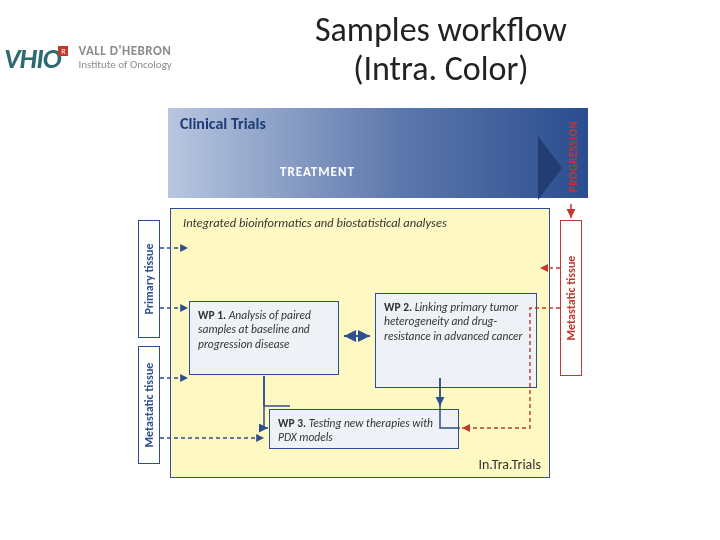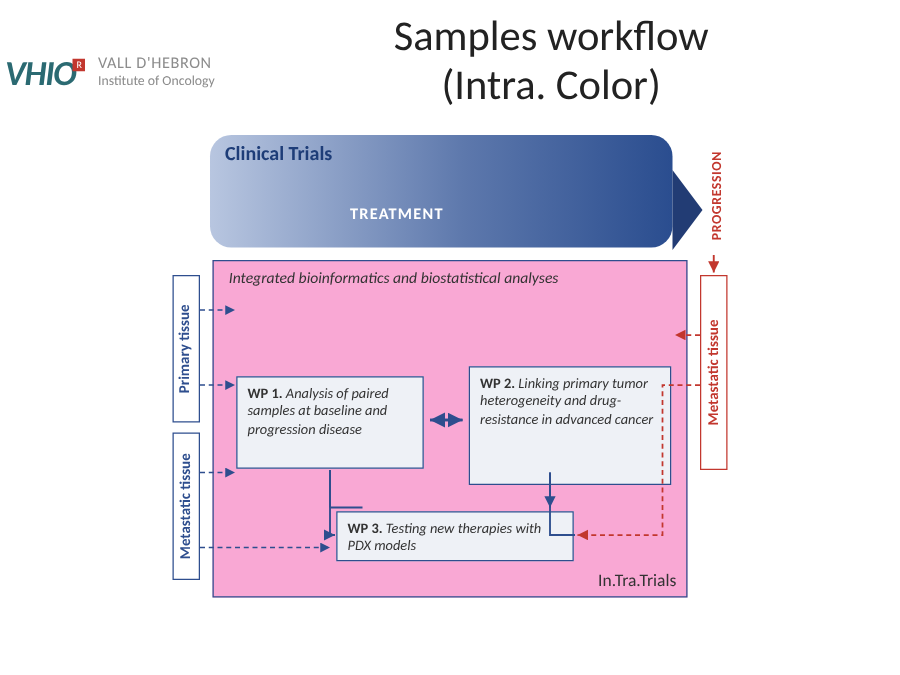--- a/index.html
+++ b/index.html
@@ -43,21 +43,21 @@
     text-align: center;
     line-height: 10px;
     font-style: normal;
   }
   .logo-text {
     font-size: 13px;
     color: #8c8c8c;
     line-height: 1.2;
     margin-top: 2px;
   }
-  .logo-text .line1 { font-weight: 400; letter-spacing: 0.5px; }
+  .logo-text .line1 { font-weight: 700; letter-spacing: 0.5px; }
   .logo-text .line2 { font-size: 11px; }
   .title {
     flex: 1;
     text-align: center;
     font-size: 34px;
     color: #222;
     font-weight: 400;
     line-height: 1.15;
     padding-left: 10px;
   }
@@ -66,25 +66,24 @@
     left: 130px;
     top: 108px;
     width: 440px;
     height: 400px;
   }
   
   .ct-banner {
     position: absolute;
     left: 38px;
     top: 0;
-    width: 370px;
+    width: 420px;
     height: 90px;
     background: linear-gradient(to right, #b8c6e0 0%, #5d78ac 55%, #2a4d8f 100%);
     color: #fff;
-    border-radius: 17px;
   }
   .ct-label {
     position: absolute;
     left: 12px;
     top: 6px;
     color: #1e3d78;
     font-weight: 700;
     font-size: 16px;
   }
   .ct-arrowhead {
@@ -139,21 +138,21 @@
   }
   .progression .vlabel { color: #c2372e; font-size: 11px; letter-spacing: 0.5px; }
   
   .main-frame {
     position: absolute;
     left: 40px;
     top: 100px;
     width: 380px;
     height: 270px;
     border: 1.5px solid #2e4e8e;
-    background: #f9a8d4;
+    background: #fef9c3;
   }
   .integ-label {
     position: absolute;
     left: 12px;
     top: 6px;
     font-style: italic;
     font-size: 12.5px;
     color: #333;
   }
   .wp-box {

